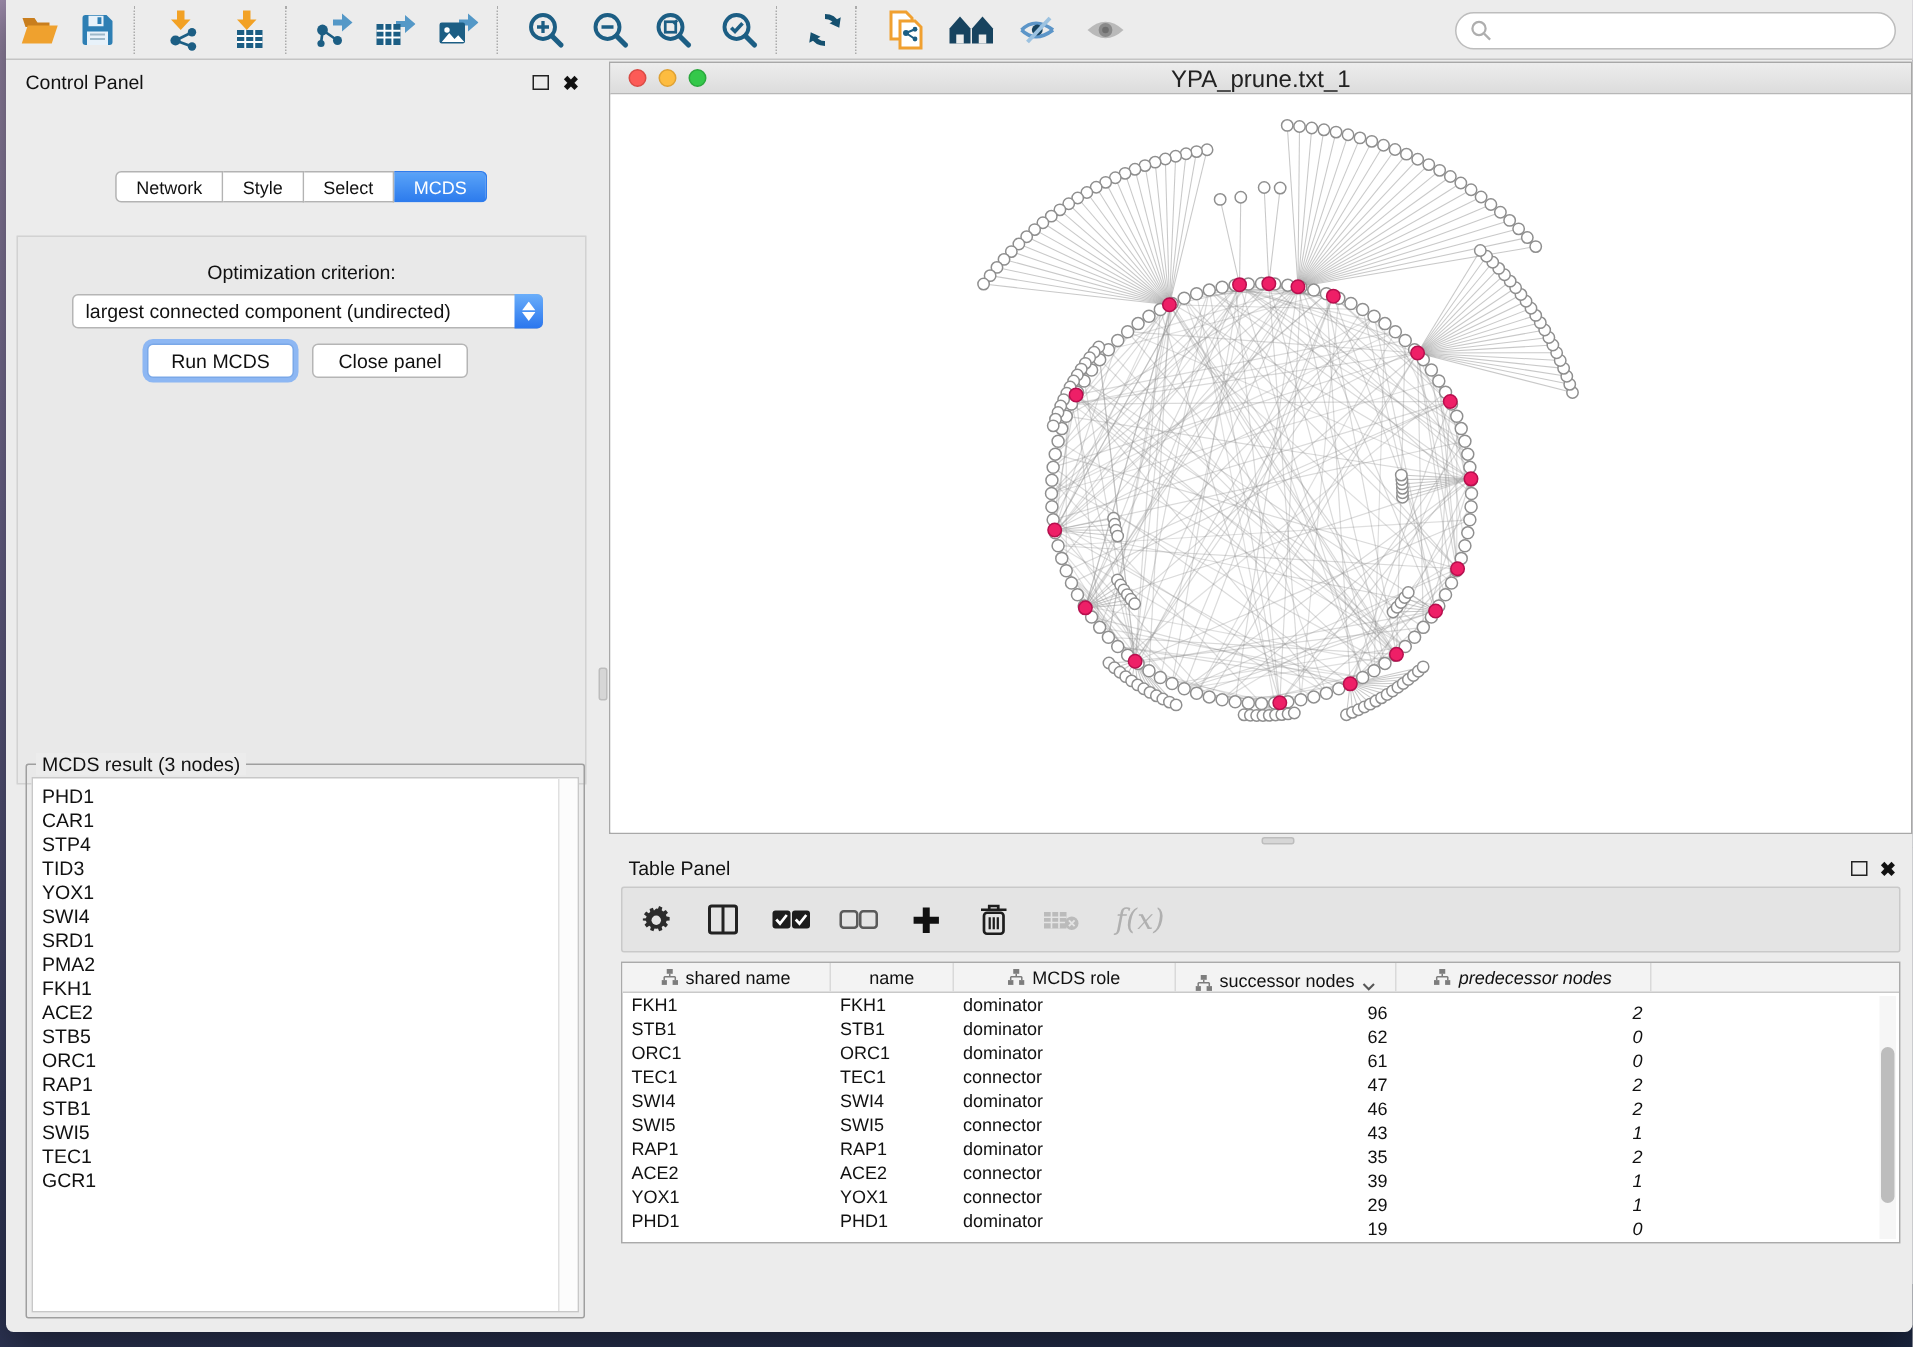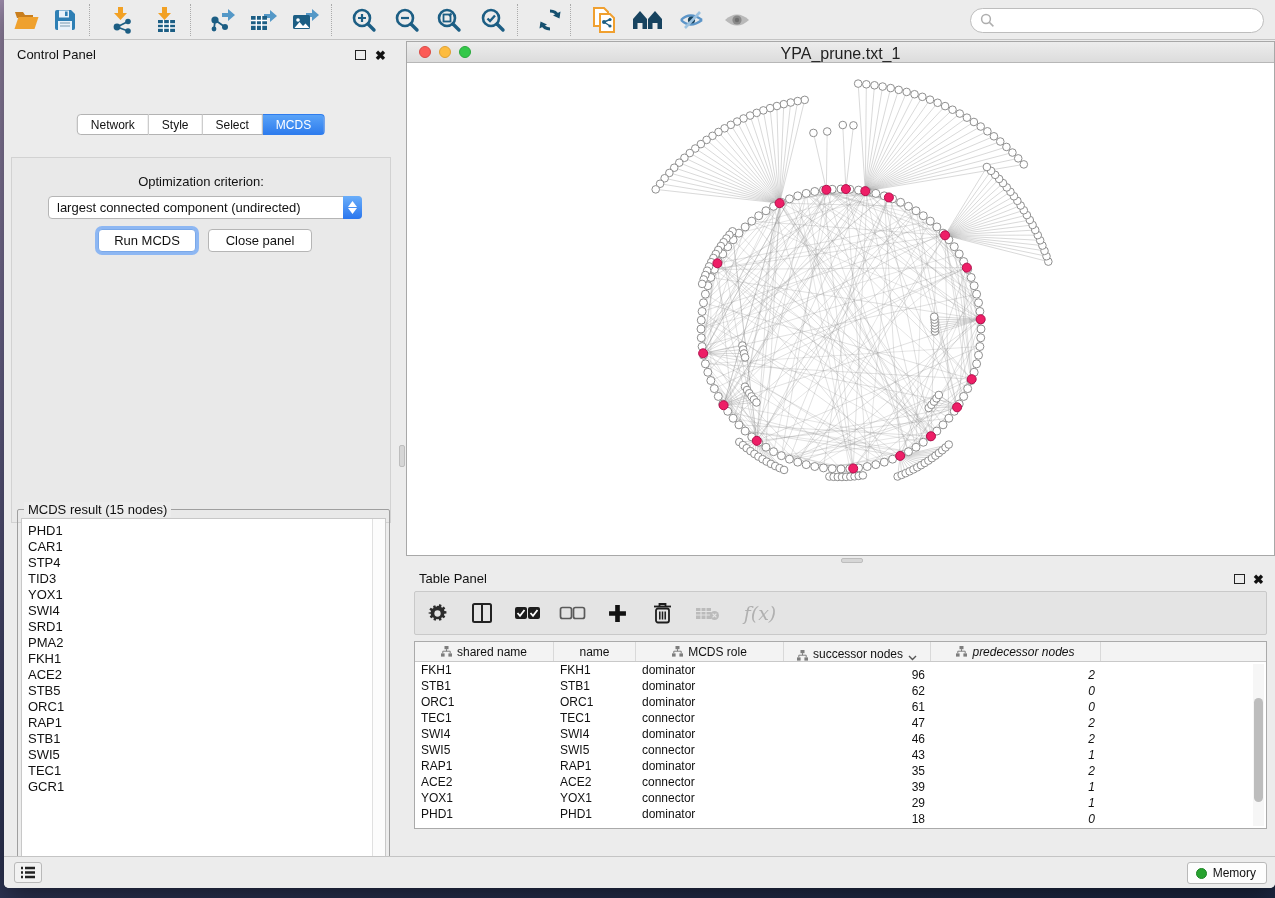--- a/index.html
+++ b/index.html
@@ -270,21 +270,21 @@
             </svg>
           <svg width="9" height="6" viewBox="0 0 9 6">
               <path d="M4.5 6L0 0h9z" fill="#fff"></path>
             </svg>
         </div>
       </div>
       <button class="pushbtn focus-ring" style="left:86px; top:71px; width:98px;">Run MCDS</button>
       <button class="pushbtn" style="left:196px; top:71px; width:104px;">Close panel</button>
     </div>
     <div class="groupbox">
-      <div class="legend">MCDS result (15 nodes)</div>
+      <div class="legend">MCDS result (3 nodes)</div>
       <div class="listarea">
         <div class="items" id="result-items">
             <div>PHD1</div>
             <div>CAR1</div>
             <div>STP4</div>
             <div>TID3</div>
             <div>YOX1</div>
             <div>SWI4</div>
             <div>SRD1</div>
             <div>PMA2</div>
@@ -1125,36 +1125,24 @@
             <div class="td c0">YOX1</div>
             <div class="td c1">YOX1</div>
             <div class="td c2">connector</div>
             <div class="td c3 num">29</div>
             <div class="td c4 num">1</div>
           </div>
           <div class="trow">
             <div class="td c0">PHD1</div>
             <div class="td c1">PHD1</div>
             <div class="td c2">dominator</div>
-            <div class="td c3 num">18</div>
+            <div class="td c3 num">19</div>
             <div class="td c4 num">0</div>
           </div>
         </div>
       <div class="tbl-vtrack">
         <div class="tbl-vthumb" style="top:34px; height:104px;"></div>
       </div>
     </div>
 
   </div>
 
-  <div class="statusbar">
-    <div class="sb-left">
-      <svg width="16" height="13" viewBox="0 0 16 13">
-          <path d="M1 2h2M1 6.5h2M1 11h2" stroke="#222" stroke-width="2.4"></path>
-          <path d="M5 2h10M5 6.5h10M5 11h10" stroke="#222" stroke-width="2.4"></path>
-        </svg>
-    </div>
-    <div class="memory-btn">
-      <div class="memdot"></div>
-      <span>Memory</span>
-    </div>
-  </div>
 </div>
 
 </body></html>

